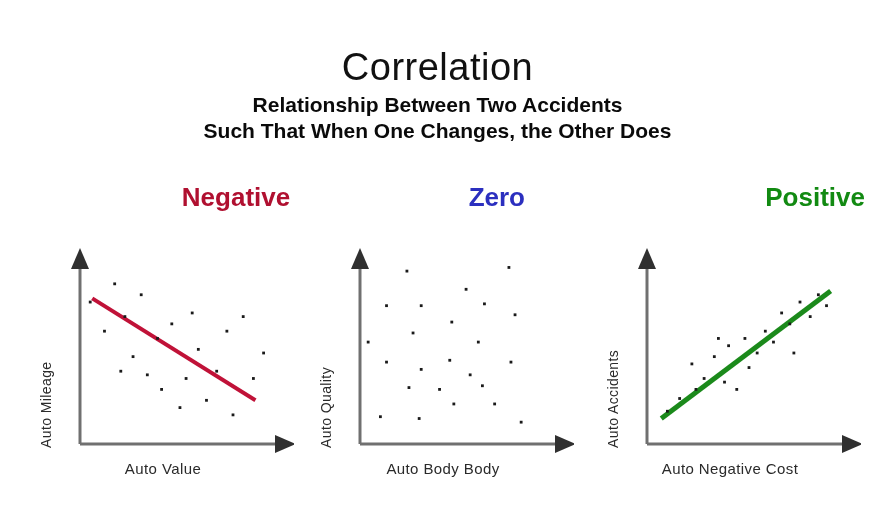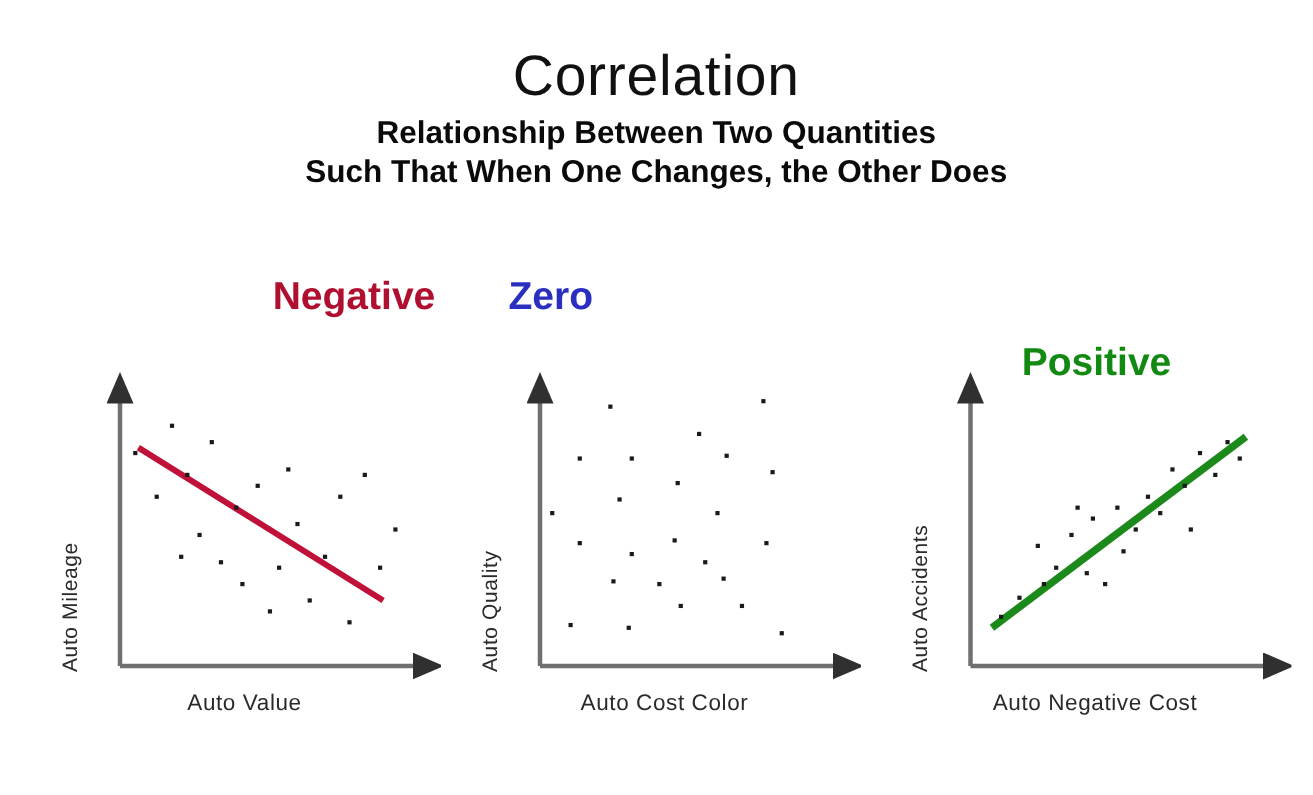--- a/index.html
+++ b/index.html
@@ -19,21 +19,21 @@
   #root {
     width: 875px;
     height: 530px;
     position: relative;
   }
 
   
   .title-block {
     width: 875px;
     text-align: center;
-    padding-top: 30px;
+    padding-top: 46px;
   }
   .main-title {
     font-size: 38px;
     font-weight: 400;
     letter-spacing: 0.5px;
     line-height: 42px;
     color: #111111;
   }
   .subtitle {
     font-size: 21px;
@@ -54,22 +54,22 @@
     height: 40px;
   }
   .col-heading {
     position: absolute;
     font-size: 26px;
     font-weight: bold;
     letter-spacing: 0px;
     white-space: nowrap;
   }
   .col-heading.h0 { left: 121px; width: 230px; text-align: center; }
-  .col-heading.h1 { left: 339px; width: 170px; text-align: left; }
-  .col-heading.h2 { left: 616px; width: 230px; text-align: center; margin-top: 44px; }
+  .col-heading.h1 { left: 355px; width: 170px; text-align: right; }
+  .col-heading.h2 { left: 635px; width: 230px; text-align: right; }
 
   
   .charts-row {
     position: absolute;
     top: 248px;
     left: 0;
     width: 875px;
     height: 255px;
   }
   .chart {
@@ -119,21 +119,21 @@
     white-space: nowrap;
   }
 </style>
 </head>
 <body>
 
 <div id="root">
 
   <div class="title-block">
     <div class="main-title">Correlation</div>
-    <div class="subtitle subtitle-1">Relationship Between Two Quantities</div>
+    <div class="subtitle subtitle-1">Relationship Between Two Accidents</div>
     <div class="subtitle subtitle-2">Such That When One Changes, the Other Does</div>
   </div>
 
   <div class="headings-row">
     <div class="col-heading h0" style="color: rgb(176, 16, 48);">Negative</div>
     <div class="col-heading h1" style="color: rgb(43, 47, 191);">Zero</div>
     <div class="col-heading h2" style="color: rgb(18, 138, 18);">Positive</div>
   </div>
 
   <div class="charts-row">
@@ -203,21 +203,21 @@
           <rect x="65.56" y="138.18" width="2.8" height="2.8" fill="#1a1a1a"></rect>
           <rect x="139.00" y="136.36" width="2.8" height="2.8" fill="#1a1a1a"></rect>
           <rect x="96.16" y="140.00" width="2.8" height="2.8" fill="#1a1a1a"></rect>
           <rect x="110.44" y="154.56" width="2.8" height="2.8" fill="#1a1a1a"></rect>
           <rect x="151.24" y="154.56" width="2.8" height="2.8" fill="#1a1a1a"></rect>
           <rect x="37.00" y="167.30" width="2.8" height="2.8" fill="#1a1a1a"></rect>
           <rect x="75.76" y="169.12" width="2.8" height="2.8" fill="#1a1a1a"></rect>
           <rect x="177.76" y="172.76" width="2.8" height="2.8" fill="#1a1a1a"></rect>
         </svg>
       <div class="ylabel">Auto Quality</div>
-      <div class="xlabel">Auto Cost Color</div>
+      <div class="xlabel">Auto Body Body</div>
     </div>
 
     <div class="chart c2">
       <svg class="plot-svg" id="svg-2" viewBox="0 0 232 222">
           <defs>
             <marker id="arrow-2" markerWidth="7" markerHeight="7" refX="1" refY="3" orient="auto" markerUnits="strokeWidth">
               <path d="M0,0 L7,3 L0,6 Z" fill="#303030"></path>
             </marker>
           </defs>
           <line x1="18" y1="196" x2="18" y2="18" stroke="#707070" stroke-width="3" marker-end="url(#arrow-2)"></line>

